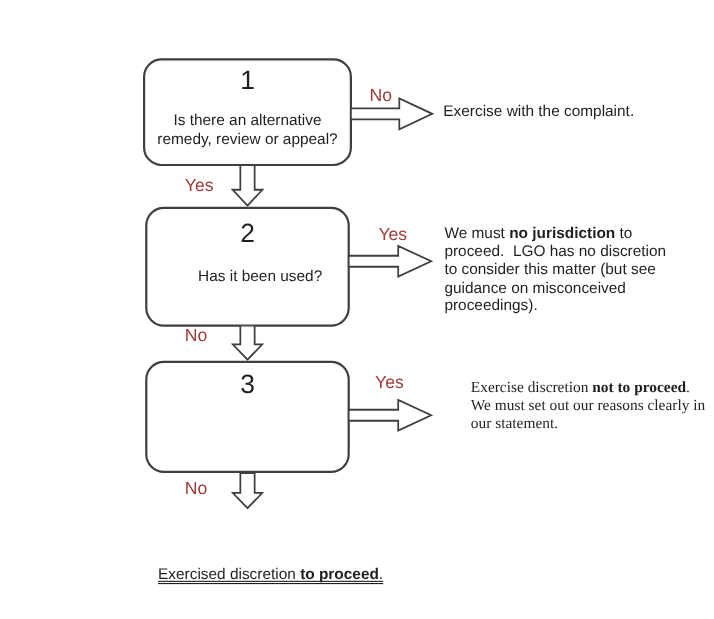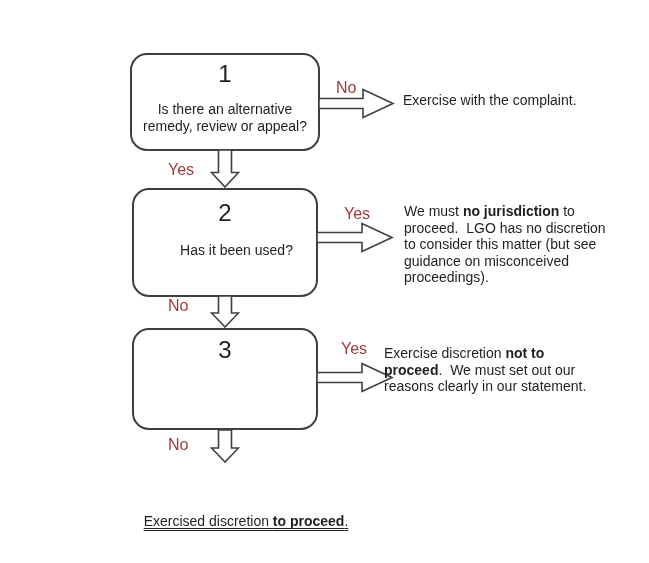--- a/index.html
+++ b/index.html
@@ -25,21 +25,21 @@
   .arrow { position:absolute; }
   .arrow svg { display:block; }
   .branch-label {
     position:absolute; font-size:16px; line-height:16px; color:#9e3a38;
   }
   .outcome {
     position:absolute; font-size:14px; line-height:16.5px; white-space:pre-wrap;
   }
   #outcome1 { left:403px; top:92px;  width:230px; }
   #outcome2 { left:404px; top:203px; width:208px; }
-  #outcome3 { left:384px; top:345px; width:215px; }
+  #outcome3 { left:428px; top:345px; width:215px;font-family:Liberation Serif, serif; }
   #outcome4 { left:126px; top:479px; width:240px; text-align:center; line-height:17.2px; }
   .b { font-weight:bold; }
   .i { font-style:italic; }
   .u-squiggle {
     text-decoration-line:underline; text-decoration-style:wavy;
     text-decoration-color:#86a08a; text-decoration-thickness:1px;
     text-underline-offset:3.5px;
     text-decoration:underline;
   }
   .u-solid {

